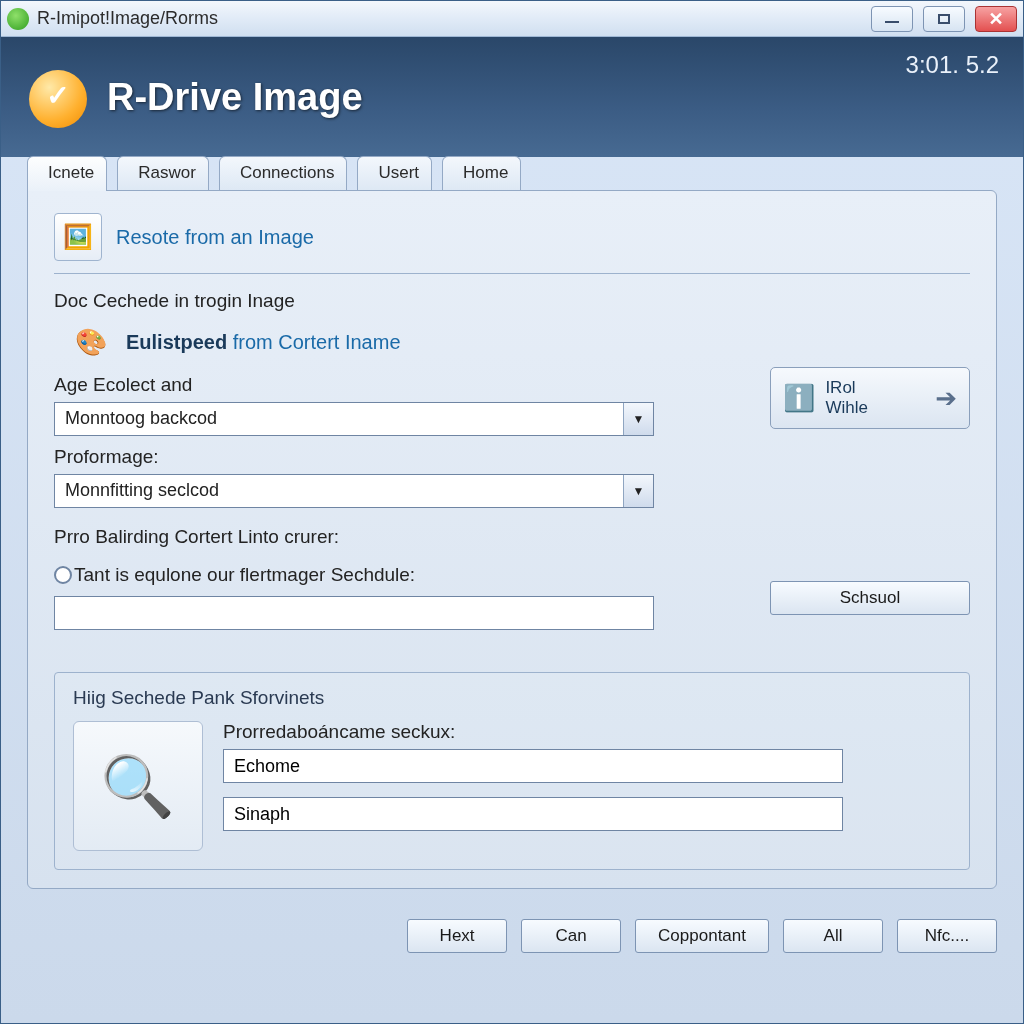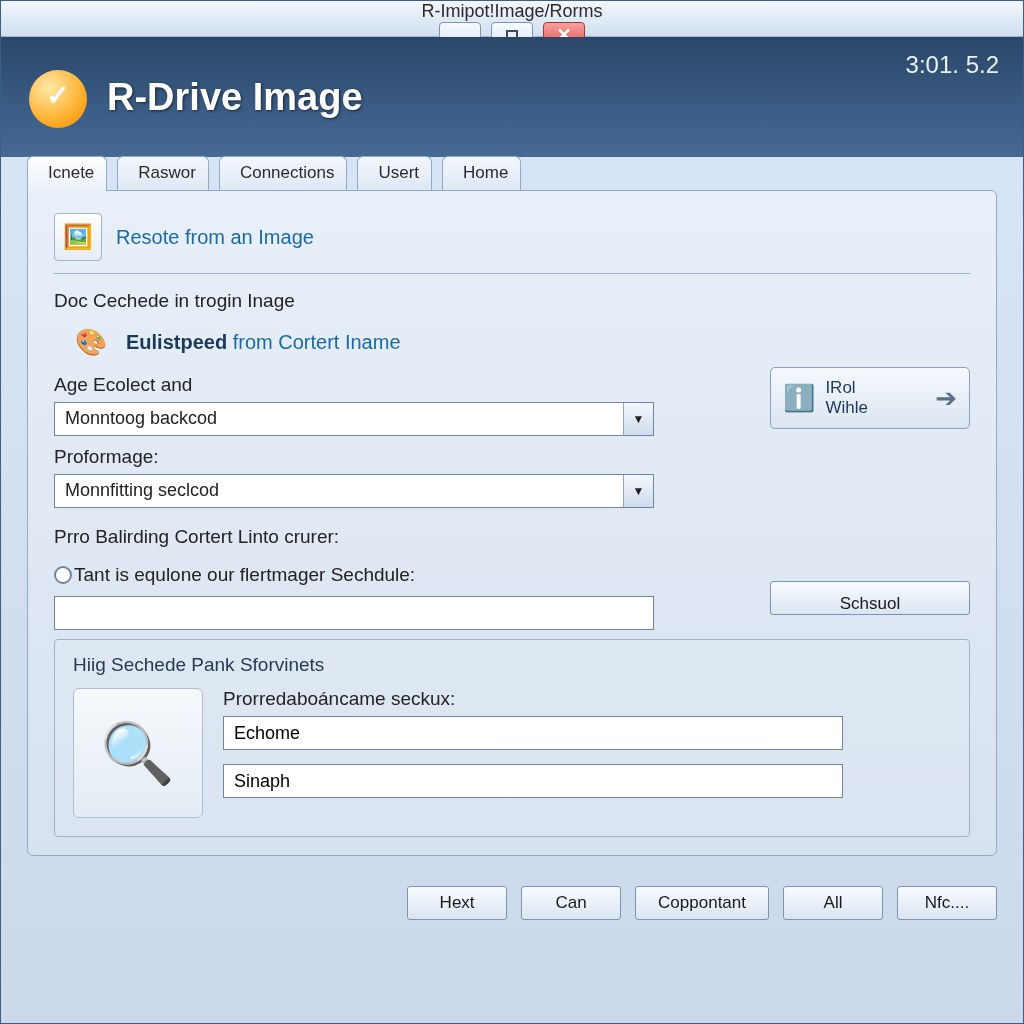--- a/index.html
+++ b/index.html
@@ -8,21 +8,21 @@
 .window {
   width: 1024px; height: 1024px;
   background: linear-gradient(to bottom, #d9e6f7 0%, #cbd9eb 100%);
   border: 1px solid #3a5f87;
 }
 
 .titlebar {
   height: 36px;
   background: linear-gradient(to bottom, #f3f7fc 0%, #e1ebf7 50%, #d0dff0 100%);
   border-bottom: 1px solid #9fb8d5;
-  display: flex; align-items: center; padding: 0 6px; flex-direction: column;
+  display: flex; align-items: center; padding: 0 6px;
 }
 .titlebar .app-icon {
   width: 22px; height: 22px; margin-right: 8px;
   background: radial-gradient(circle at 40% 35%, #8fe06a, #2f9e1f);
   border-radius: 50%;
 }
 .titlebar .title { font-size: 18px; color: #2b2b2b; flex: 1; }
 .titlebar .ctrl-group { display: flex; gap: 10px; }
 .titlebar .win-btn {
   width: 42px; height: 26px; border: 1px solid #7d94b3; border-radius: 4px;
@@ -137,24 +137,24 @@
   padding:5px 10px; font-size:18px;
 }
 
 .btn {
   height: 34px; padding: 0 22px; border:1px solid #7d94b3; border-radius:3px;
   background: linear-gradient(to bottom,#f7fbff,#dbe5f1);
   font-size:17px; color:#1a1a1a; cursor:pointer;
   display:inline-flex; align-items:center; justify-content:center;
 }
 
-.schedule-btn { position:absolute; right:26px; top: 390px; width: 200px; align-items: flex-end; }
+.schedule-btn { position:absolute; right:26px; top: 390px; width: 200px; }
 
 .groupbox {
-  margin-top: 9px; border:1px solid #9db2cd; border-radius:4px;
+  margin-top: 42px; border:1px solid #9db2cd; border-radius:4px;
   padding: 14px 18px 18px 18px;
   background: rgba(255,255,255,0.08);
 }
 .groupbox .gb-title { font-size: 19px; color:#2a3a52; margin-bottom: 12px; }
 .groupbox .gb-body { display:flex; gap:20px; align-items:flex-start; }
 .gb-icon {
   width: 130px; height: 130px; border:1px solid #aebed4; border-radius:6px;
   background: linear-gradient(to bottom,#f6f9fc,#e3ebf4);
   display:flex; align-items:center; justify-content:center; font-size:60px; color:#8fb4d9;
 }

